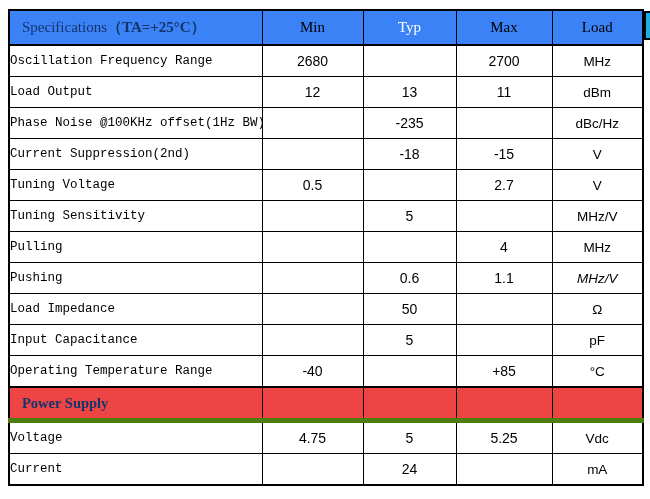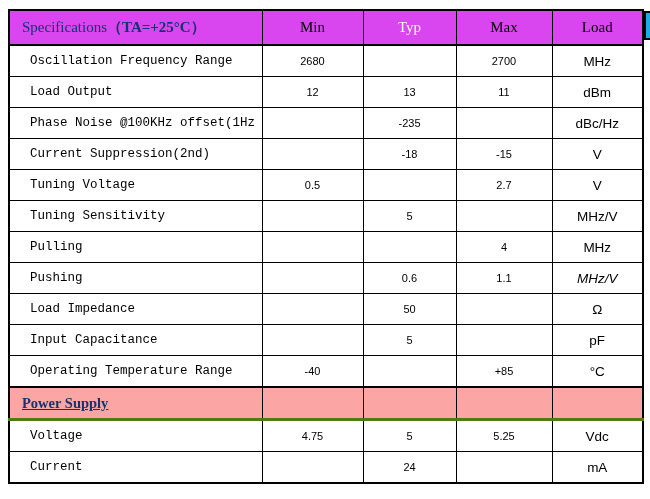--- a/index.html
+++ b/index.html
@@ -10,40 +10,40 @@
   table.spec {
     position:absolute; left:8px; top:9px; width:634px;
     border-collapse:collapse; table-layout:fixed;
     border:2px solid #000;
   }
   th, td {
     border:1px solid #000; padding:0; height:30px;
     vertical-align:middle; overflow:hidden; white-space:nowrap;
   }
   thead th {
-    background:#d946ef; height:33px;
+    background:#3b82f6; height:33px;
     border-bottom:2px solid #000;
     font-family:"Liberation Serif","DejaVu Serif",serif;
     font-size:15px; font-weight:normal; color:#000; text-align:center;margin-top:30px;
   }
   th.spec-head { text-align:left; padding-left:12px; color:#14356C; }
   th.spec-head b { font-weight:bold; }
   th.typ-head { color:#ffffff; }
   td.name {
     font-family:"Liberation Mono","DejaVu Sans Mono",monospace;
-    font-size:12.5px; color:#000; text-align:left; padding-left:20px;
+    font-size:12.5px; color:#000; text-align:left; padding-left:0;
   }
   td.num, td.unit {
     font-family:"Liberation Sans","DejaVu Sans",sans-serif;
-    font-size:11px; color:#000; text-align:center;
+    font-size:14px; color:#000; text-align:center;
   }
   td.unit { font-size:13.5px; }
   td.italic { font-style:italic; }
   tr.section-row td {
-    background:#fca5a5; border-top:2px solid #000; border-bottom:3px solid #4d7c0f;text-decoration:underline;
+    background:#ef4444; border-top:2px solid #000; border-bottom:5px solid #4d7c0f;
   }
   td.section-label {
     font-family:"Liberation Serif","DejaVu Serif",serif;
     font-size:14.5px; font-weight:600; color:#14356C;
     text-align:left; padding-left:12px;
   }
   .edge-sliver {
     position:absolute; left:644px; top:11px; width:6px; height:29px;
     background:#19ACE5; border:2px solid #000; border-right:none;
     box-sizing:border-box;

